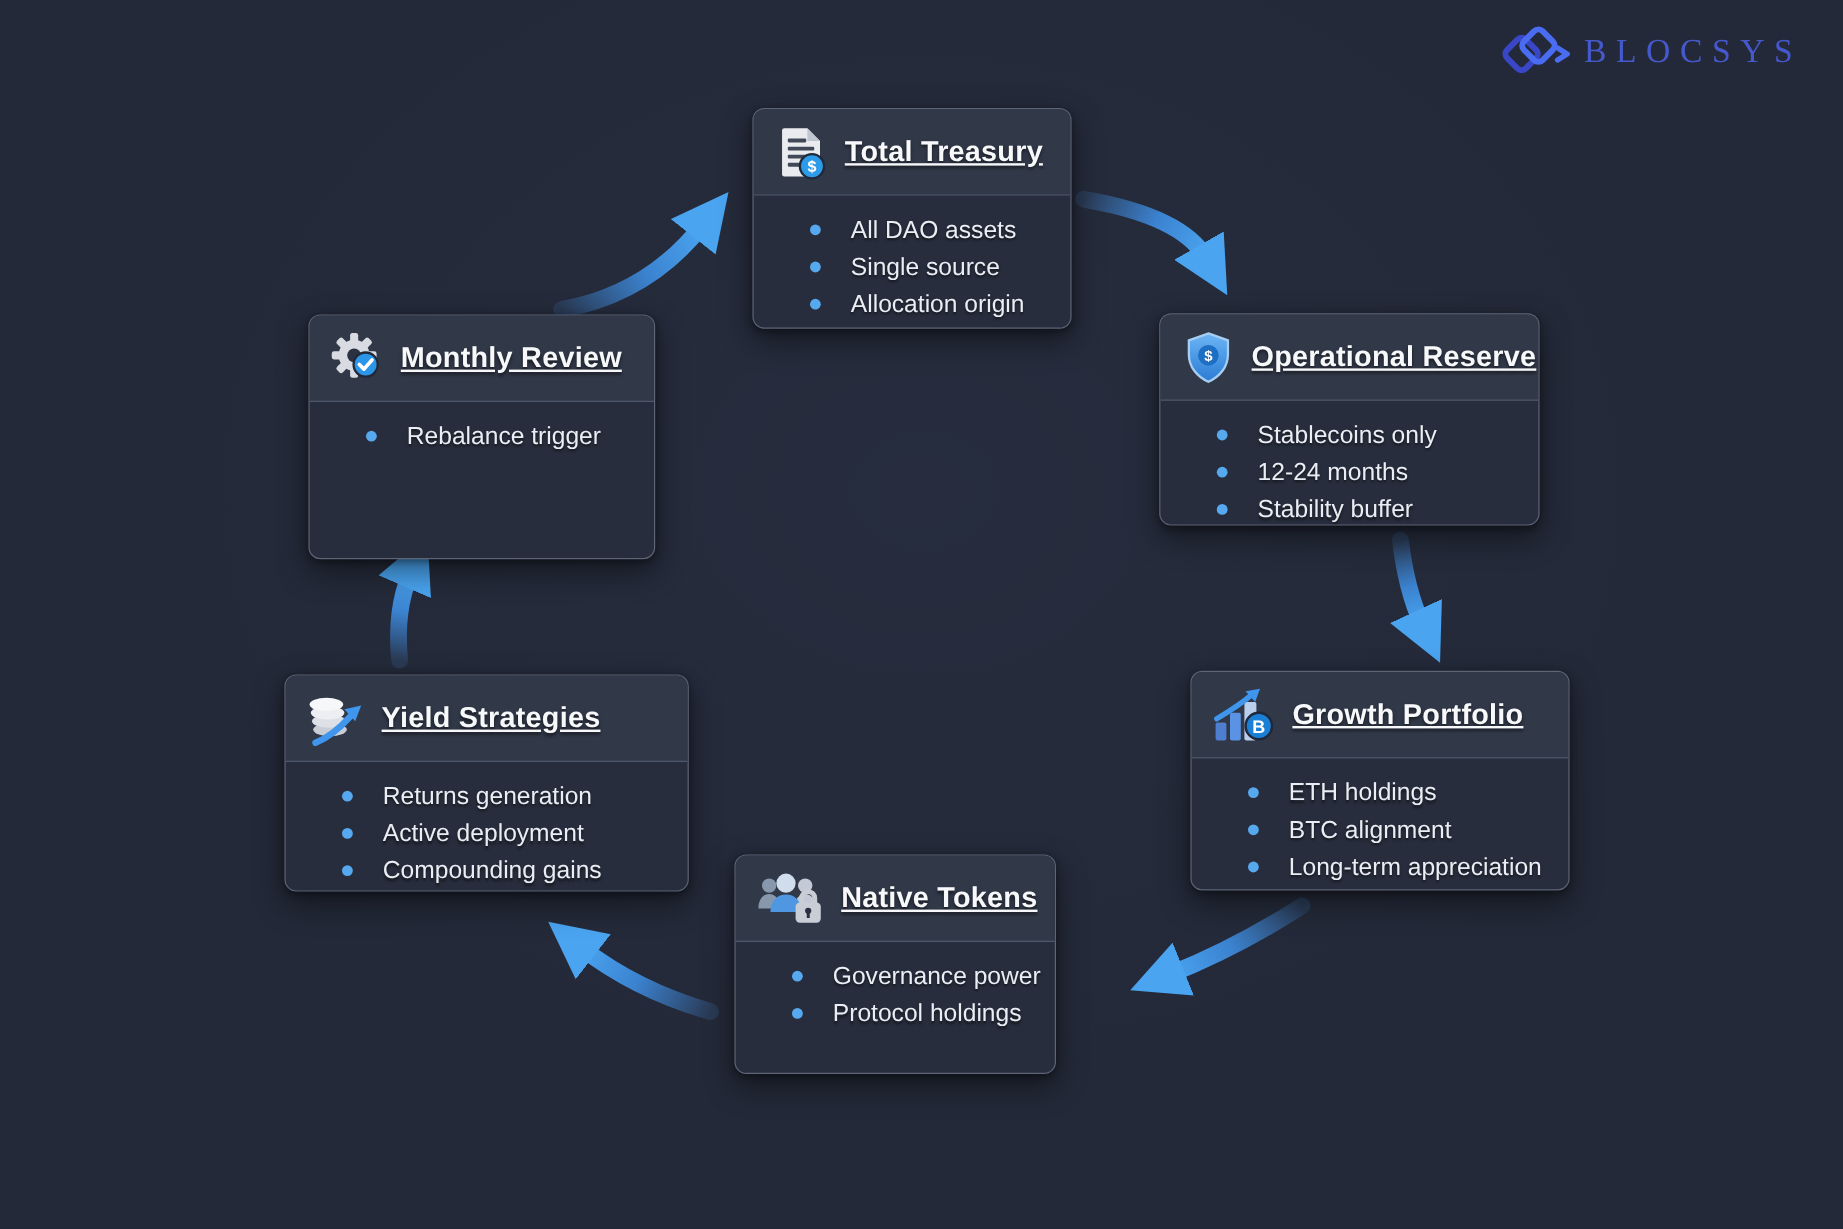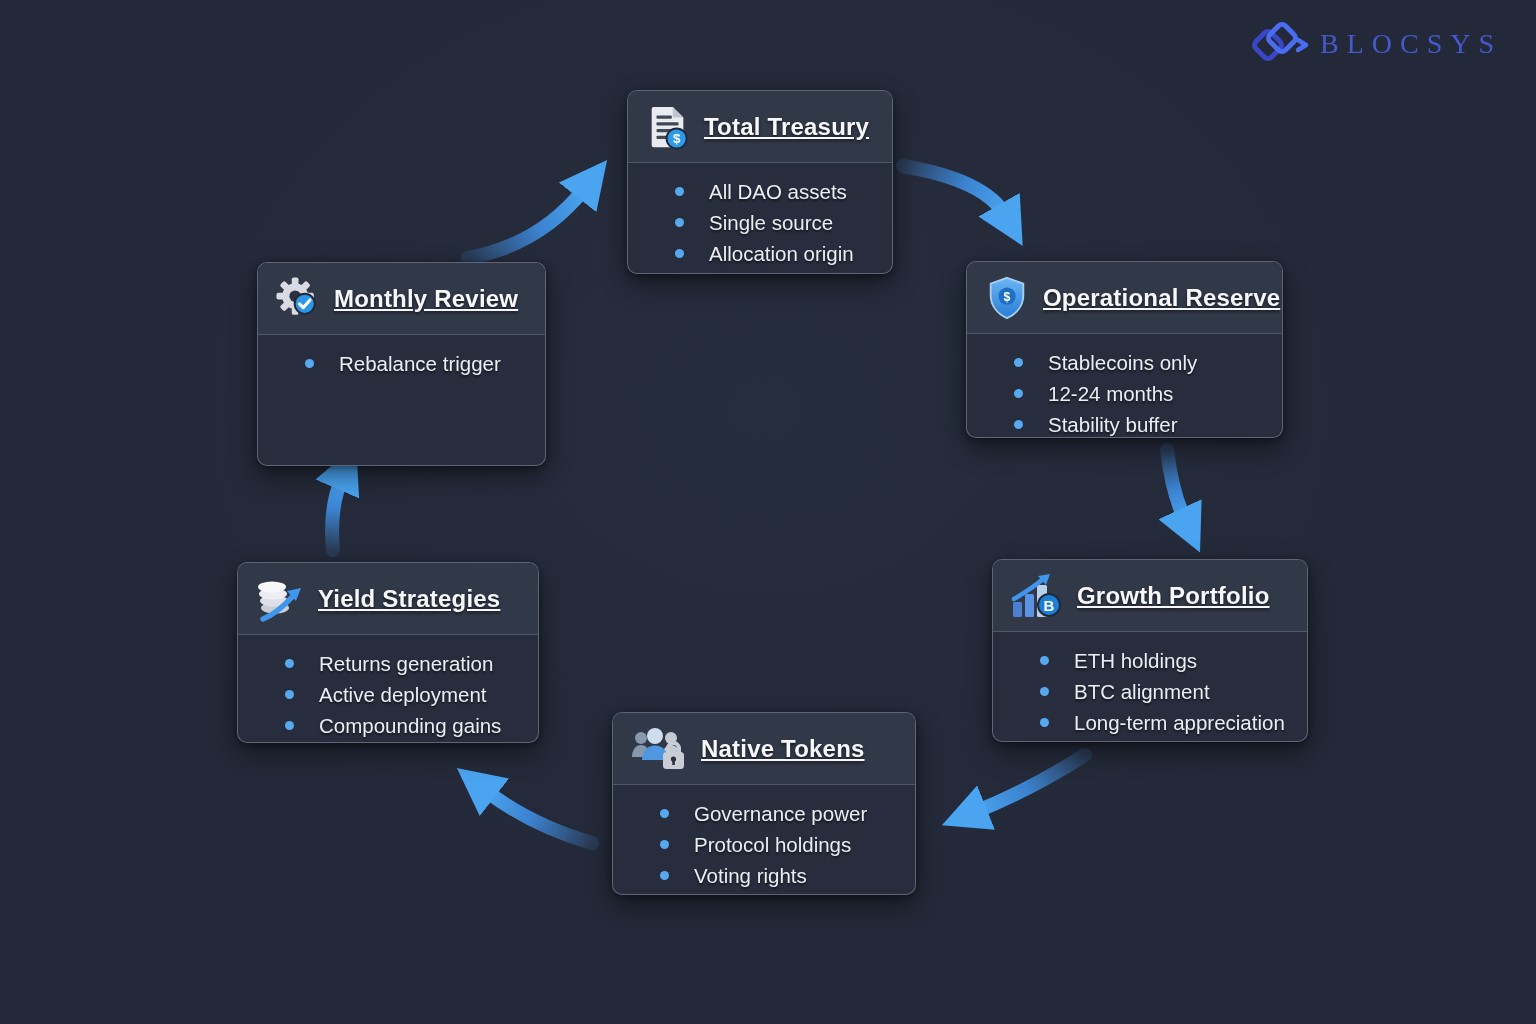--- a/index.html
+++ b/index.html
@@ -217,21 +217,21 @@
         <span class="dot"></span>
         <span class="item-text">BTC alignment</span>
       </li>
     <li class="item">
         <span class="dot"></span>
         <span class="item-text">Long-term appreciation</span>
       </li>
   </ul>
 </section>
 
-<section class="card" style="left:612px;top:712px;width:304px;height:183px;">
+<section class="card" style="left:612px;top:712px;width:268px;height:183px;">
   <header class="card-header">
     <span class="icon">
       <svg width="58" height="46" viewBox="0 0 58 46">
         <circle cx="11" cy="12" r="6" fill="#8798ad"></circle>
         <path d="M2 31 c0-7.5 4-12 9-12 s9 4.5 9 12 z" fill="#8798ad"></path>
         <circle cx="41" cy="12" r="6" fill="#c3cad6"></circle>
         <path d="M32 31 c0-7.5 4-12 9-12 s9 4.5 9 12 z" fill="#c3cad6"></path>
         <circle cx="25" cy="10" r="8" fill="#cfdded"></circle>
         <path d="M12 34 c0-9.5 6-14.5 13-14.5 s13 5 13 14.5 z" fill="#4f97e0"></path>
         <path d="M38 27 v-4.5 a5.5 5.5 0 0 1 11 0 V27" stroke="#c9cdd5" stroke-width="4" fill="none"></path>
@@ -244,28 +244,24 @@
   </header>
   <ul class="card-body">
     <li class="item">
         <span class="dot"></span>
         <span class="item-text">Governance power</span>
       </li>
     <li class="item">
         <span class="dot"></span>
         <span class="item-text">Protocol holdings</span>
       </li>
-    <li class="item">
-        <span class="dot"></span>
-        <span class="item-text">Voting rights</span>
-      </li>
-  </ul>
-</section>
-
-<section class="card" style="left:237px;top:562px;width:302px;height:181px;">
+  </ul>
+</section>
+
+<section class="card" style="left:237px;top:562px;width:337px;height:181px;">
   <header class="card-header">
     <span class="icon">
       <svg width="50" height="46" viewBox="0 0 50 46">
         <ellipse cx="20" cy="32" rx="14" ry="5.5" fill="#c9ced6"></ellipse>
         <ellipse cx="19" cy="25" rx="14" ry="5.5" fill="#dde1e7"></ellipse>
         <ellipse cx="18" cy="18" rx="14" ry="5.5" fill="#eceef2"></ellipse>
         <ellipse cx="17" cy="11" rx="14" ry="5.5" fill="#f5f7f9"></ellipse>
         <path d="M8 43 C18 39 28 31 37 21" stroke="#3f96ec" stroke-width="5.5" fill="none" stroke-linecap="round"></path>
         <path d="M32 15 L46 12 L41 25 Z" fill="#3f96ec"></path>
       </svg>

